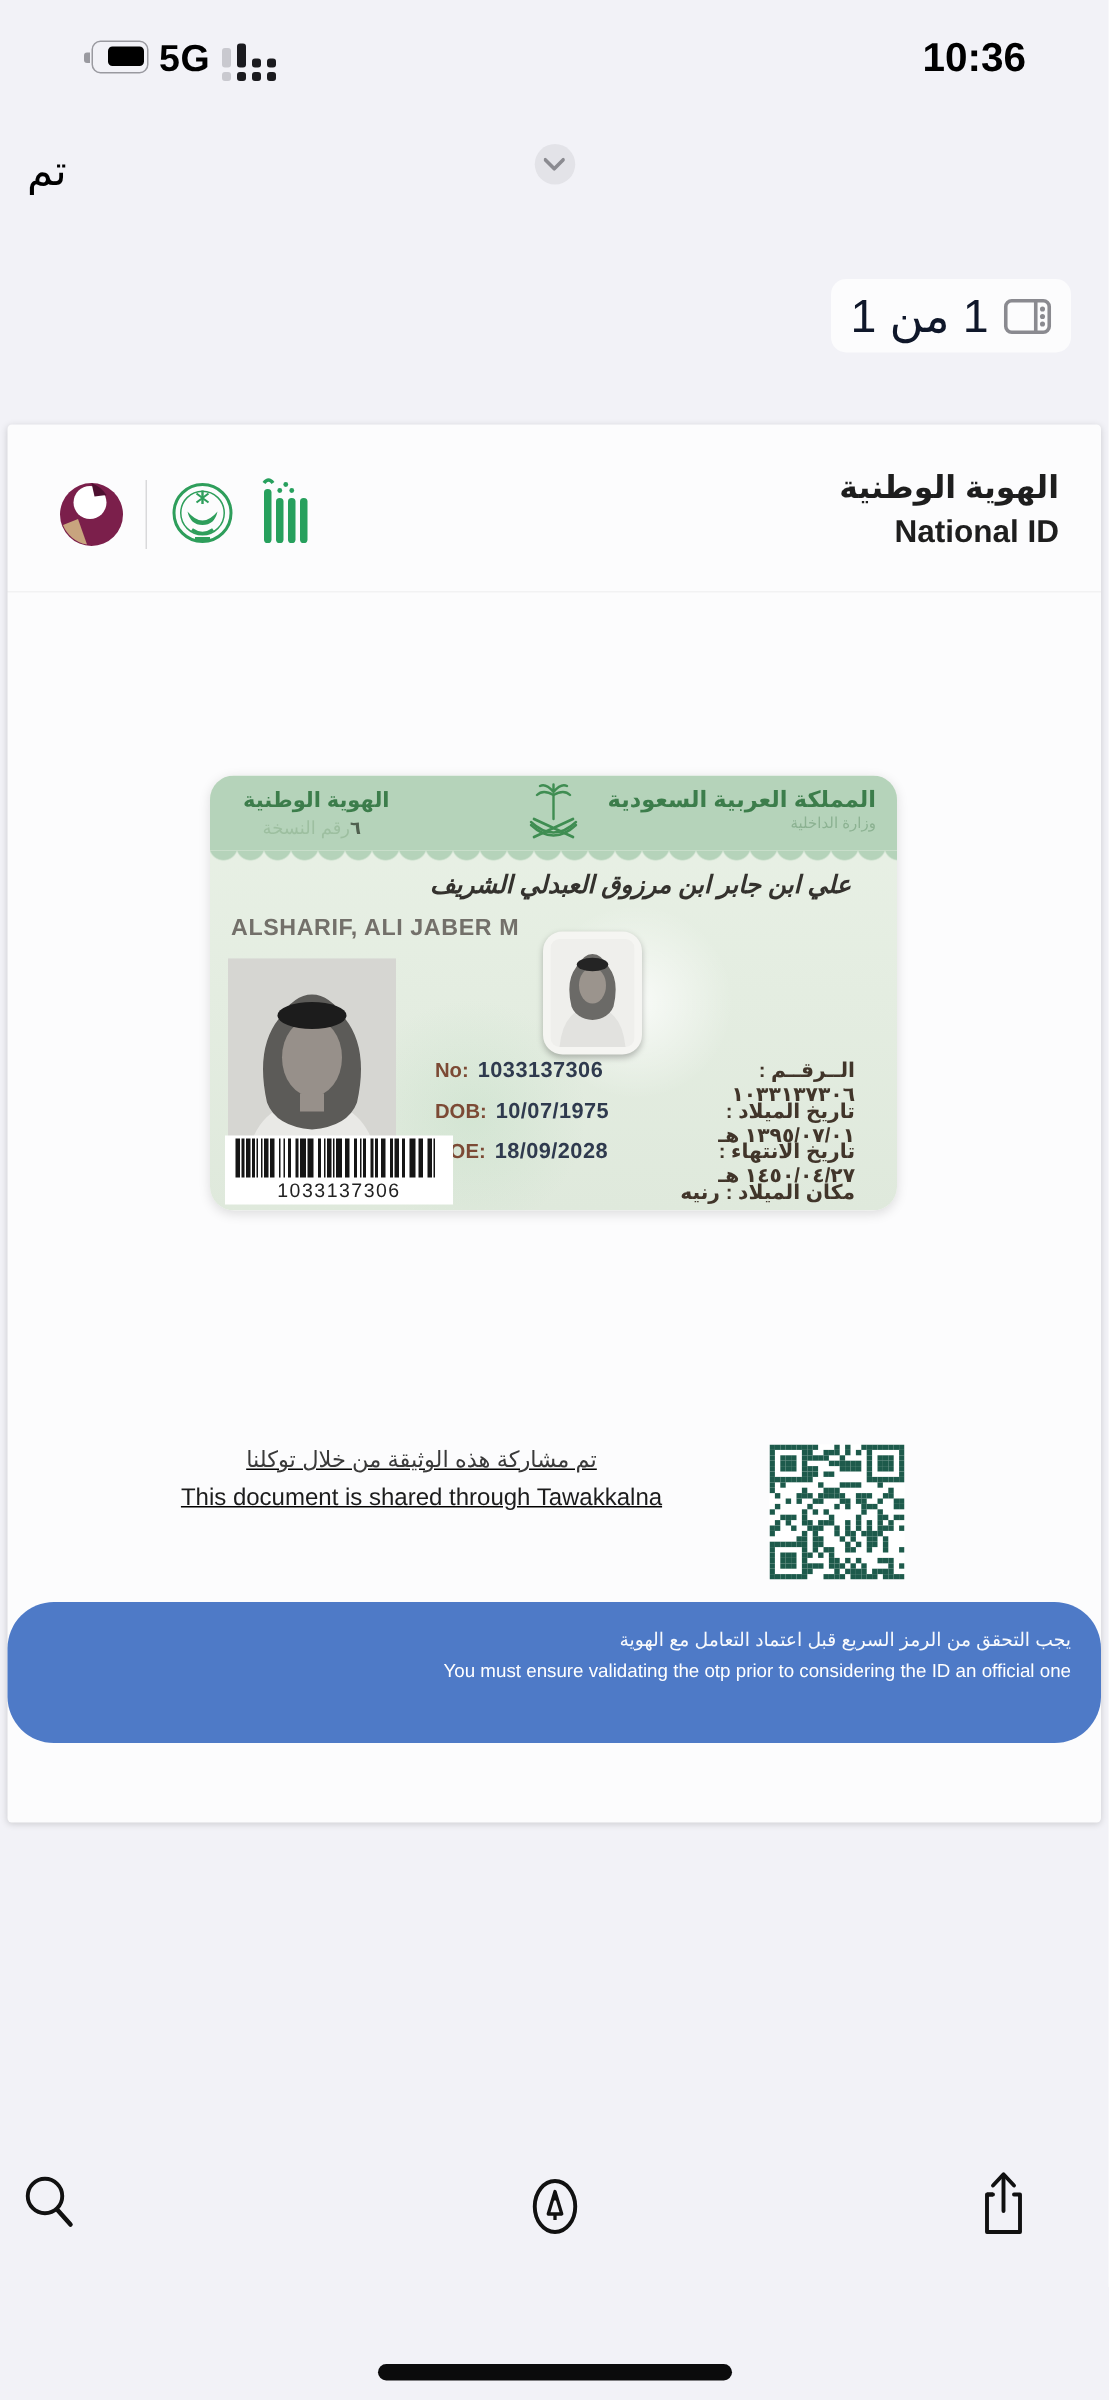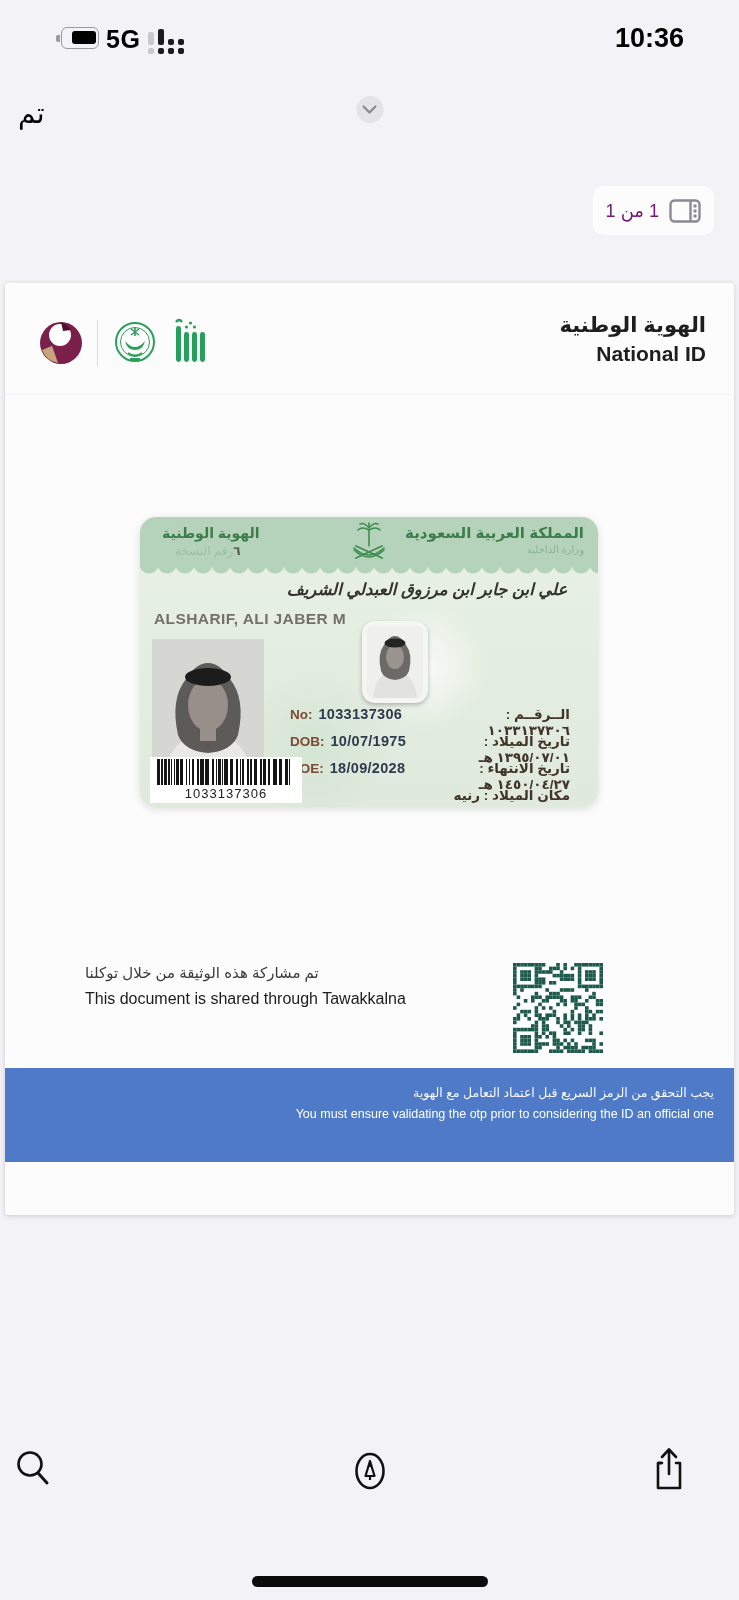--- a/index.html
+++ b/index.html
@@ -27,21 +27,21 @@
 
   
   .done-btn { left:18px; top:97px; font-size:28px; color:#000; cursor:default; }
   .title-row { top:96px; left:50%; transform:translateX(-50%); display:flex; align-items:center; gap:15px; }
   .chev-circle { width:27px; height:27px; border-radius:50%; background:#e3e3e8; display:flex; align-items:center; justify-content:center; }
   .doc-title { font-size:28px; font-weight:700; color:#000; direction:rtl; white-space:nowrap; }
 
   
   .page-pill { top:186px; right:25px; height:49px; border-radius:10px; background:rgba(255,255,255,.72);
     display:flex; align-items:center; gap:10px; padding:0 13px; flex-direction:row-reverse; }
-  .pill-label { font-size:18px; color:#701a75; direction:rtl; }
+  .pill-label { font-size:31px; color:#0f172a; direction:rtl; }
 
   
   .page { left:5px; top:283px; width:729px; height:932px; background:#fcfcfd; border-radius:3px;
     box-shadow:0 1px 5px rgba(0,0,0,.16); }
   .doc-header { position:absolute; left:0; right:0; top:0; height:112px; border-bottom:1px solid rgba(0,0,0,.04); }
   .logos { position:absolute; left:33px; top:33px; display:flex; align-items:center; gap:13px; }
   .logo-sep { width:1px; height:46px; background:#d9d9db; }
   .hdr-titles { position:absolute; right:28px; top:30px; text-align:right; }
   .hdr-ar { font-size:21px; font-weight:700; color:#1e1e1e; direction:rtl; }
   .hdr-en { font-size:21px; font-weight:700; color:#1e1e1e; margin-top:5px; }
@@ -83,28 +83,28 @@
   .f-en-val { font-size:14.5px; font-weight:700; color:#2f3a4e; letter-spacing:.3px; }
   .f-ar { flex:1; text-align:right; direction:rtl; font-size:13.5px; font-weight:700; color:#41352a; }
 
   .barcode-patch { position:absolute; left:10px; top:240px; width:152px; height:46px; background:#fff;
     z-index:3; display:flex; flex-direction:column; align-items:center; justify-content:center; }
   .barcode { width:138px; height:26px; display:flex; align-items:stretch; }
   .barcode span { display:block; height:100%; }
   .barcode-num { font-size:13px; color:#222; margin-top:1px; letter-spacing:1px; }
 
   
-  .share-text { position:absolute; top:681px; left:80px; right:257px; text-align:left; }
+  .share-text { position:absolute; top:681px; left:80px; right:257px; text-align:center;text-decoration:underline; }
   .share-ar { font-size:15px; color:#3a3a3a; direction:rtl; }
   .share-en { font-size:16px; color:#1c1c1c; margin-top:8px; }
   .qr { position:absolute; left:508px; top:680px; width:90px; height:90px; background:#fff; }
 
   
   .banner { position:absolute; left:0; right:0; top:785px; height:94px; background:#4e7ac7;
-    padding:17px 20px 0 20px; text-align:right; }
+    padding:17px 20px 0 20px; text-align:right;border-radius:31px; }
   .banner-ar { font-size:12.5px; color:rgba(255,255,255,.96); direction:rtl; }
   .banner-en { font-size:12.5px; color:#fff; margin-top:7px; }
 
   
   .tool { cursor:default; }
   .search-btn { left:14px; top:1449px; }
   .markup-btn { left:50%; transform:translateX(-50%); top:1449px; }
   .share-btn { right:50px; top:1446px; }
   .home-indicator { left:50%; transform:translateX(-50%); top:1576px; width:236px; height:11px;
     border-radius:6px; background:#0b0b0c; }

